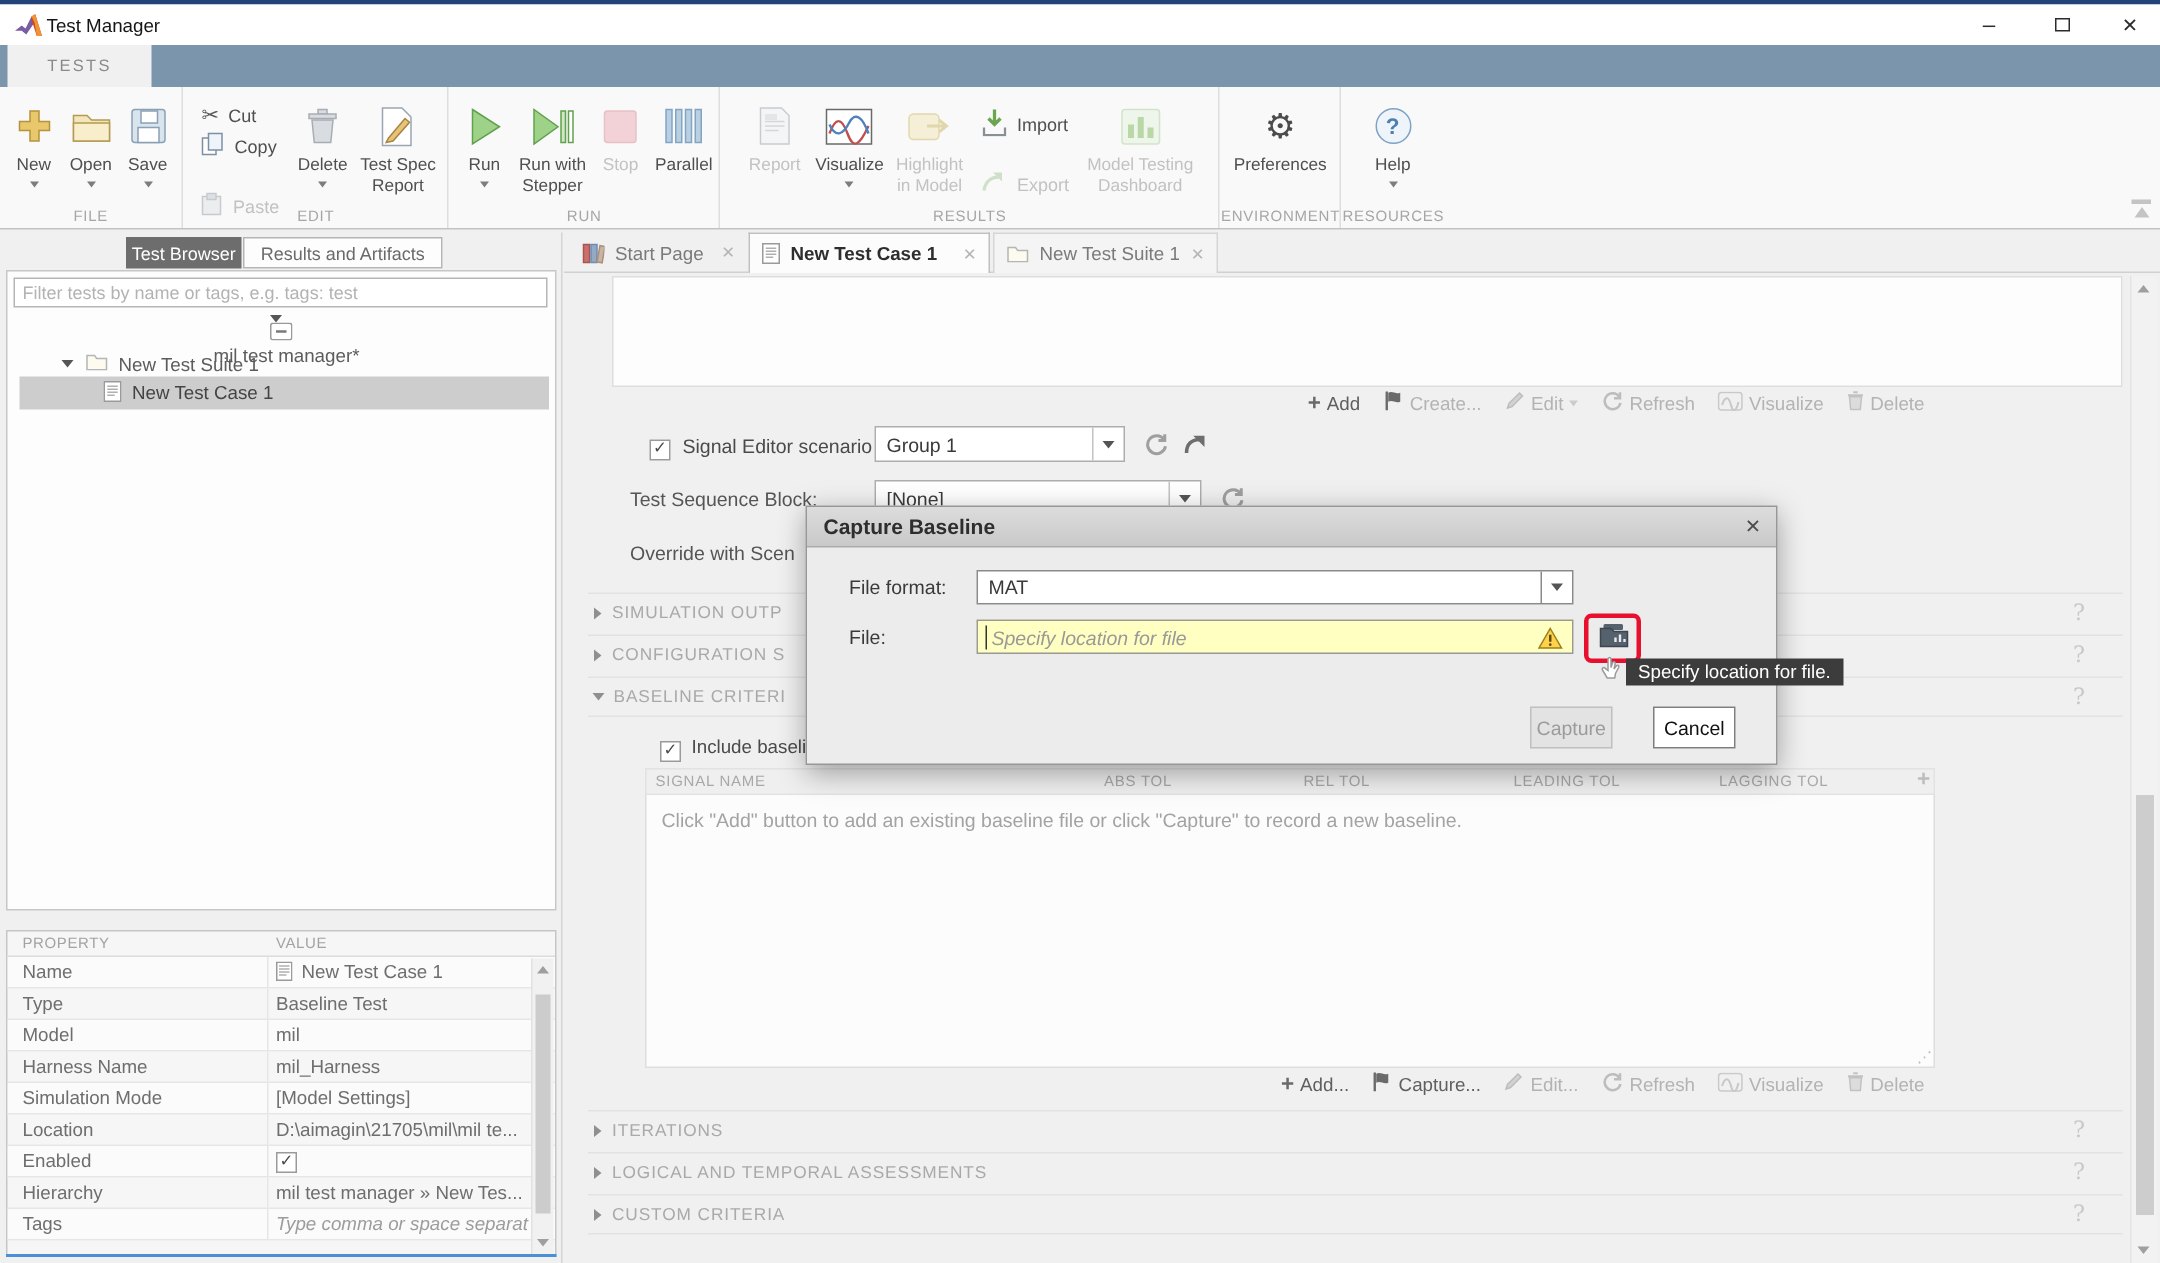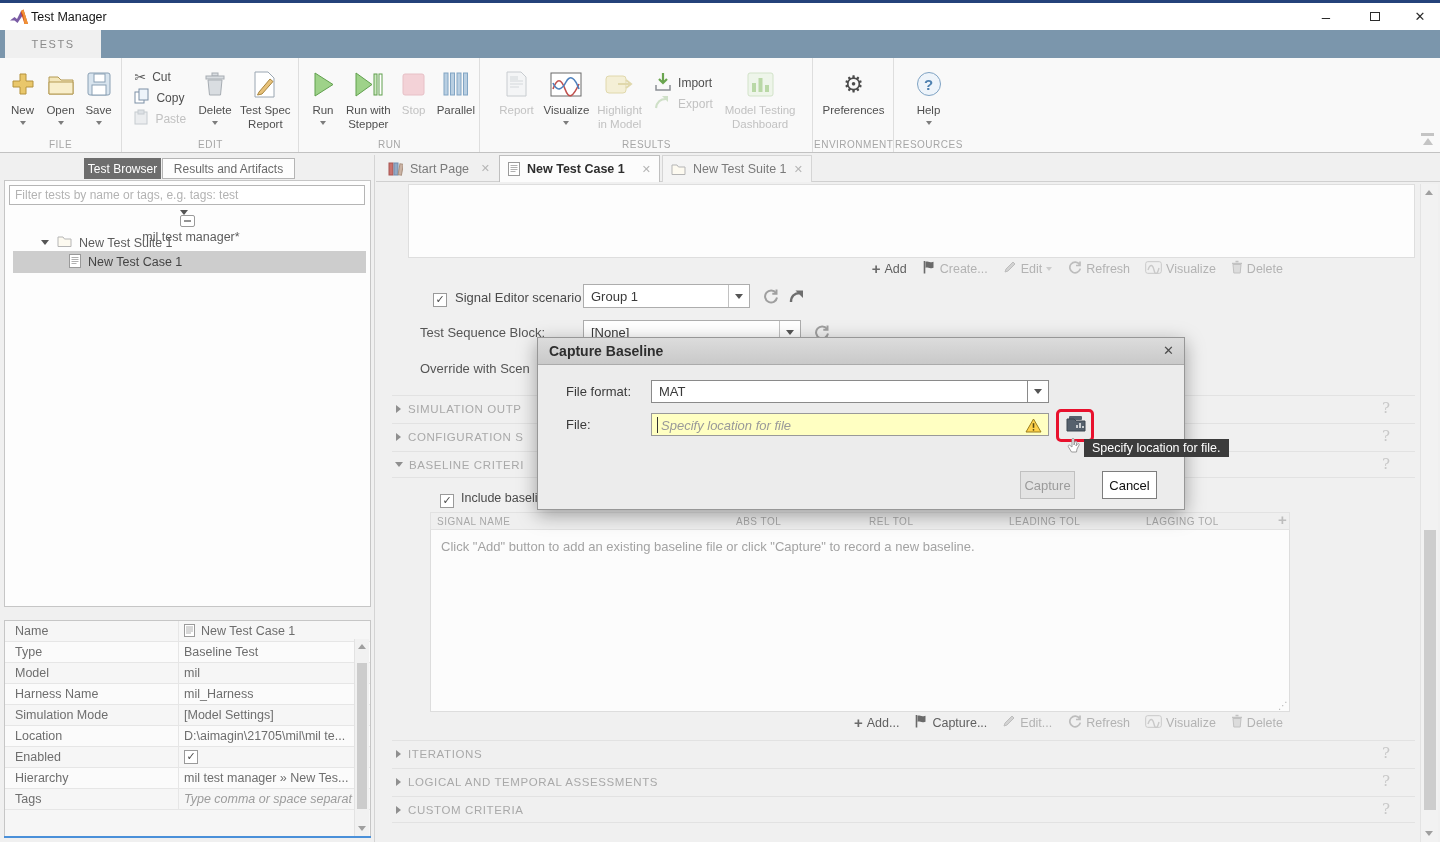--- a/index.html
+++ b/index.html
@@ -27,21 +27,21 @@
   .rgroup-label { position:absolute; bottom:2px; left:0; width:100%; text-align:center; font-size:10px; color:#a6a6a6; letter-spacing:0.5px; }
   .rflex { position:absolute; top:2px; left:0; width:100%; height:78px; display:flex; justify-content:center; align-items:flex-start; }
   .rbtn { display:flex; flex-direction:column; align-items:center; padding-top:4px; min-width:38px; }
   .rbtn .ric { height:40px; display:flex; align-items:center; justify-content:center; }
   .rbtn .rlb { font-size:11.5px; line-height:1.2; color:#4f4f4f; text-align:center; white-space:nowrap; }
   .rbtn.dis .rlb { color:#c2c2c2; }
   .caret { width:0; height:0; border-left:3.5px solid transparent; border-right:3.5px solid transparent; border-top:4px solid #7d7d7d; margin-top:3px; }
   .caret.dis { border-top-color:#cccccc; }
   .scol { display:flex; flex-direction:column; margin-top:6px; }
   .sbtn { display:flex; align-items:center; gap:6px; height:21px; font-size:12px; color:#4f4f4f; padding:0 4px; white-space:nowrap; }
-  .sbtn.dis { color:#c2c2c2; }
+  .sbtn.dis { color:#c2c2c2;margin-top:19px; }
   #ribbon-collapse { position:absolute; left:1419px; top:75px; width:18px; height:16px; }
   #ribbon-collapse .bar { position:absolute; left:2px; top:0; width:13px; height:2.5px; background:#c4c4c4; }
   #ribbon-collapse .tri { position:absolute; left:3.5px; top:5px; width:0; height:0; border-left:5px solid transparent; border-right:5px solid transparent; border-bottom:7px solid #c4c4c4; }
   .helpcircle { width:24px; height:24px; border-radius:50%; border:1.6px solid #7fa3c4; background:#eef4fa; color:#4f81b0; font-weight:bold; font-size:15px; display:flex; align-items:center; justify-content:center; }
 
   
   .lp-tab { position:absolute; top:158px; height:21px; display:flex; align-items:center; justify-content:center; font-size:12px;text-align:right; }
   #lp-tab-browser { left:84px; width:77px; background:#6d6d6d; color:#ffffff; }
   #lp-tab-results { left:162px; width:133px; background:#fdfdfd; color:#6a6a6a; border:1px solid #b5b5b5; }
   #tree-box { position:absolute; left:4px; top:180px; width:367px; height:427px; background:#fdfdfd; border:1px solid #c6c6c6; }
@@ -404,20 +404,24 @@
       <span style="width:64px;position:relative;"></span>
       <span style="position:relative;"><svg width="12" height="14">
             <rect x="0.5" y="0.5" width="11" height="13" fill="#fff" stroke="#9a9a9a"></rect>
             <path d="M2.5 3.5h7M2.5 5.5h7M2.5 7.5h7M2.5 9.5h5" stroke="#b0b0b0"></path>
           </svg></span>
       <span class="tlabel" style="position:relative;color:#444;">New Test Case 1</span>
     </div>
   </div>
 
   <div id="prop-box">
+    <div id="prop-head">
+      <span class="c1">PROPERTY</span>
+      <span class="c2">VALUE</span>
+    </div>
     <div class="prow">
       <span class="colline"></span>
         <span class="pc1">Name</span>
       <span class="pc2"><span style="display:inline-block;vertical-align:-2px;margin-right:6px;"><svg width="11" height="13">
               <rect x="0.5" y="0.5" width="10" height="12" fill="#fff" stroke="#9a9a9a"></rect>
               <path d="M2 3h7M2 5h7M2 7h7M2 9h5" stroke="#b0b0b0"></path>
             </svg></span><span>New Test Case 1</span></span>
     </div>
     <div class="prow">
         <span class="colline"></span>

